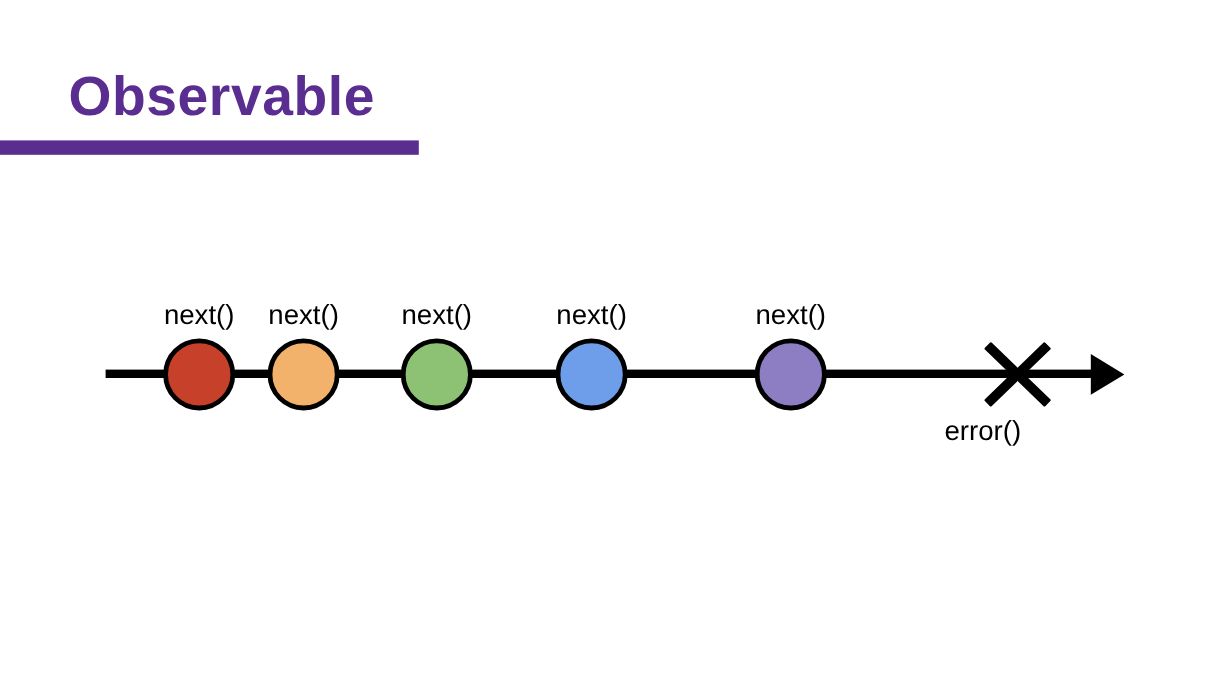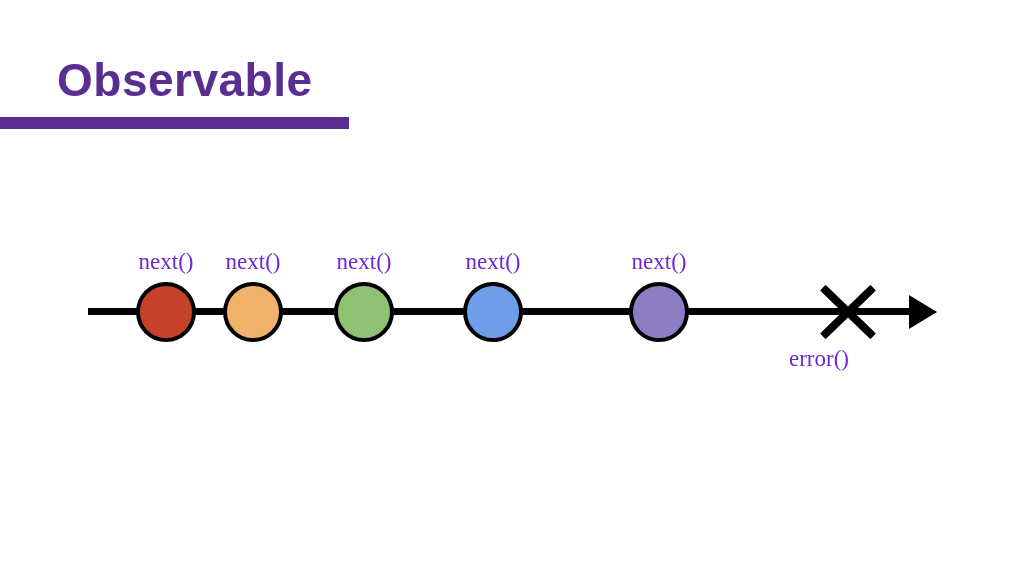--- a/index.html
+++ b/index.html
@@ -67,23 +67,23 @@
   }
   .marble-1 { left: 136px; }
   .marble-2 { left: 223px; }
   .marble-3 { left: 334px; }
   .marble-4 { left: 463px; }
   .marble-5 { left: 629px; }
   .event-label {
     position: absolute;
     width: 120px;
     text-align: center;
-    font-family: Liberation Serif, serif;
+    font-family: Liberation Sans, sans-serif;
     font-size: 23px;
-    color: #6d28d9;
+    color: #000000;
     white-space: nowrap;
   }
   .next-label { top: 249px; }
   .next-label-1 { left: 106px; }
   .next-label-2 { left: 193px; }
   .next-label-3 { left: 304px; }
   .next-label-4 { left: 433px; }
   .next-label-5 { left: 599px; }
   .error-x {
     position: absolute;

